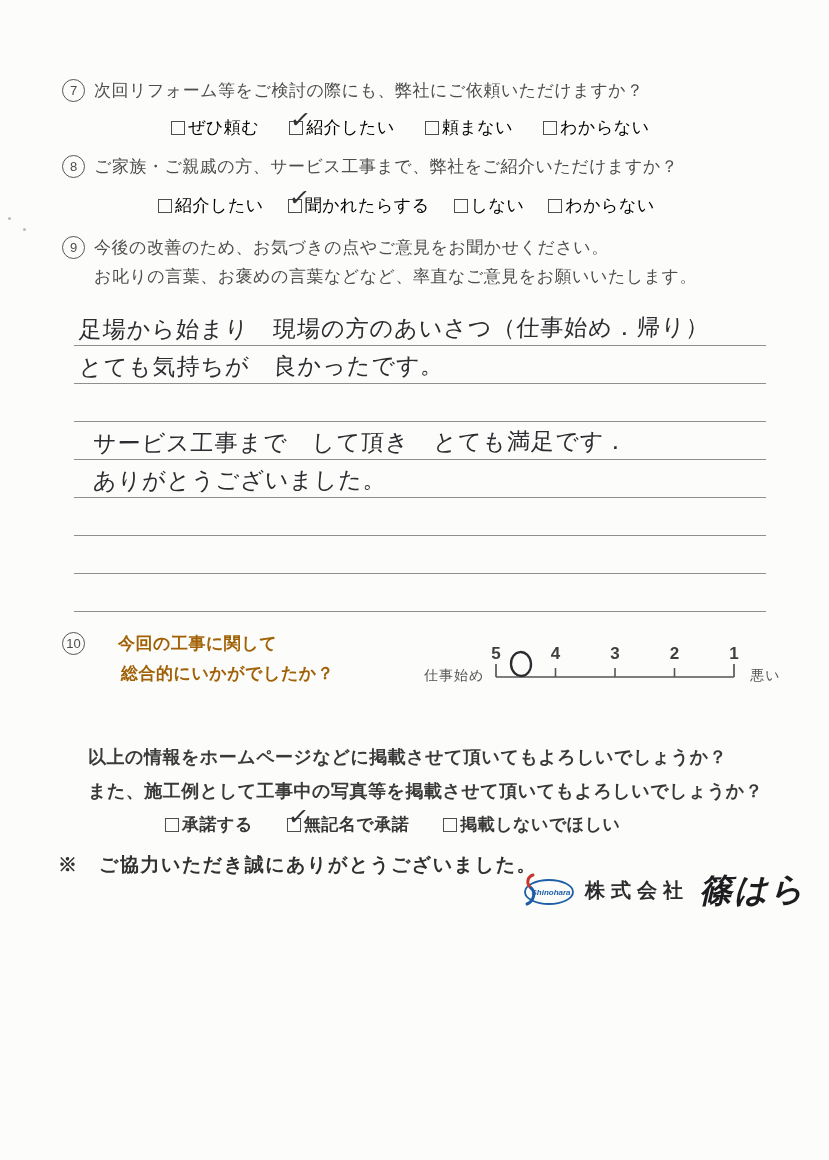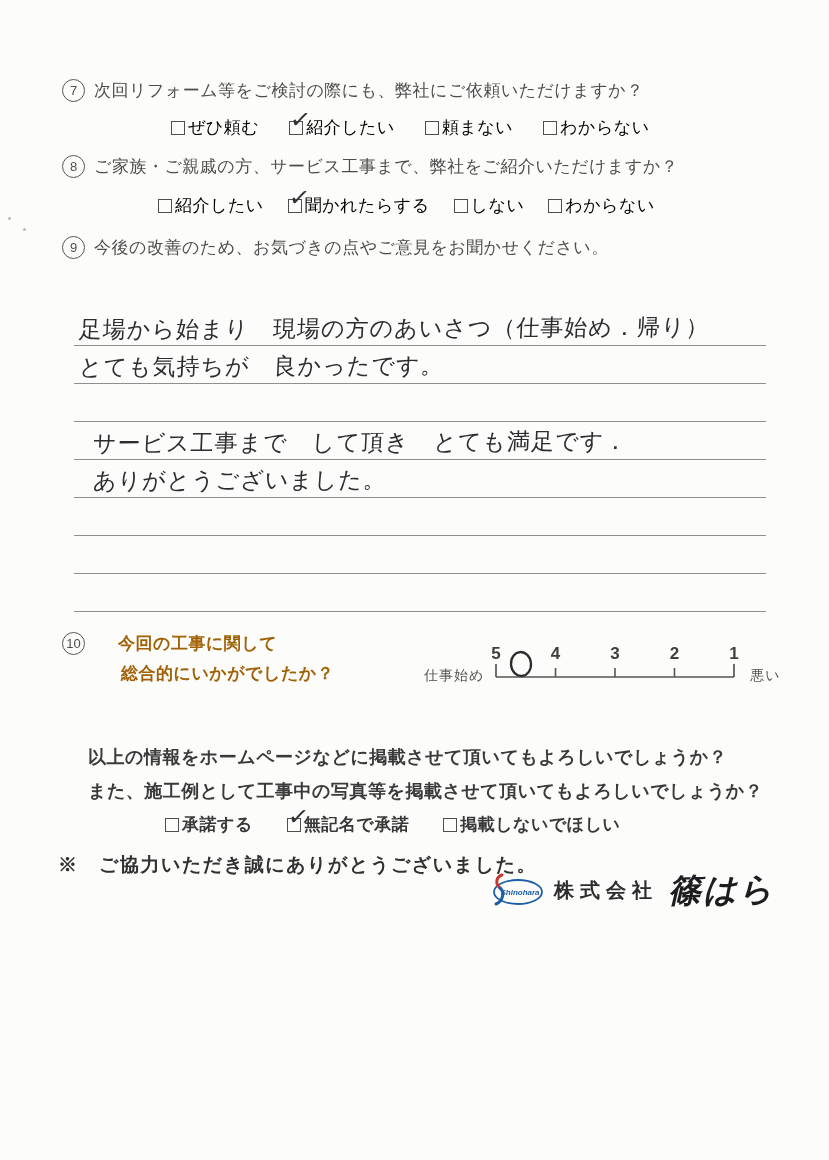--- a/index.html
+++ b/index.html
@@ -142,20 +142,21 @@
           <span class="mark"></span>
         </span>
       <span class="optlbl">わからない</span>
     </span>
   </div>
 
   <div class="abs q-row" style="left:62px; top:237px;">
     <span class="qnum">9</span>
     <span class="qtext">今後の改善のため、お気づきの点やご意見をお聞かせください。</span>
   </div>
+  <div class="abs qtext" style="left:94px; top:266px;">お叱りの言葉、お褒めの言葉などなど、率直なご意見をお願いいたします。</div>
 
   <div class="abs comment-area" style="left:74px; top:308px;">
     <div class="comment-row">
       <span class="hand indent1">足場から始まり　現場の方のあいさつ（仕事始め．帰り）</span>
     </div>
     <div class="comment-row">
       <span class="hand indent1">とても気持ちが　良かったです。</span>
     </div>
     <div class="comment-row"></div>
     <div class="comment-row">
@@ -214,21 +215,21 @@
     <span class="opt">
       <span class="cb">
           <span class="mark"></span>
         </span>
       <span class="optlbl">掲載しないでほしい</span>
     </span>
   </div>
 
   <div class="abs thanks" style="left:58px; top:852px;">※　ご協力いただき誠にありがとうございました。</div>
 
-  <div class="abs logo" style="left:488px; top:868px;">
+  <div class="abs logo" style="left:519px; top:868px;">
     <svg width="56" height="40" viewBox="0 0 56 40">
       <ellipse cx="30" cy="21" rx="24" ry="12" fill="none" stroke="#1d5fa6" stroke-width="1.8"></ellipse>
       <path d="M14,4 C8,6 7,13 12,17" fill="none" stroke="#c5372f" stroke-width="3" stroke-linecap="round"></path>
       <path d="M12,17 C17,21 15,30 8,33" fill="none" stroke="#1d5fa6" stroke-width="3" stroke-linecap="round"></path>
       <text x="32" y="24" text-anchor="middle" font-size="8" font-style="italic" font-weight="bold" fill="#1d5fa6">Shinohara</text>
     </svg>
     <span class="company-prefix">株式会社</span>
     <span class="company-name">篠はら</span>
   </div>
 

